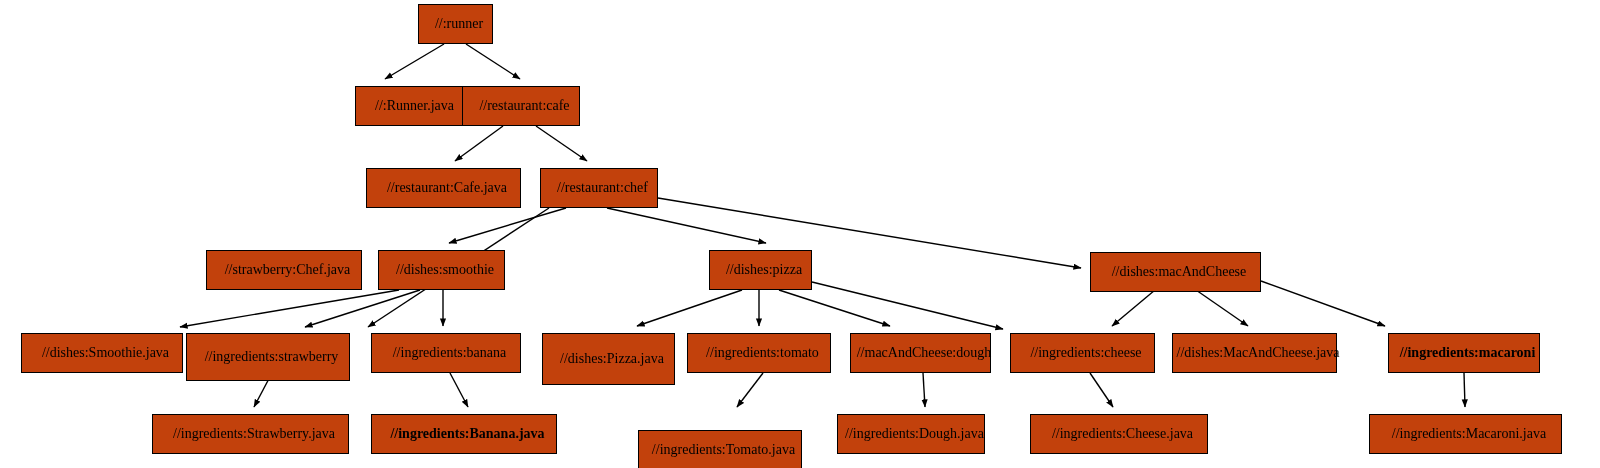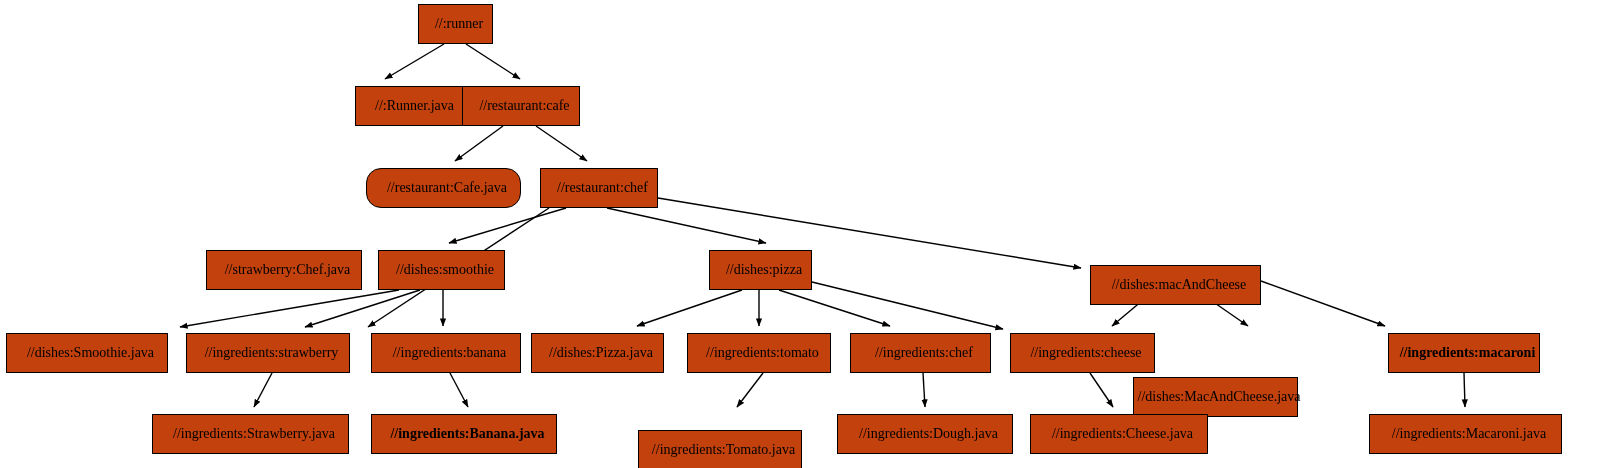--- a/index.html
+++ b/index.html
@@ -90,75 +90,75 @@
   <div id="nodes-group">
       <div class="node" style="left: 418px; top: 4px; width: 75px; height: 40px;">
         <span class="node-label">//:runner</span>
       </div>
       <div class="node" style="left: 335px; top: 86px; width: 112px; height: 40px; margin-left: 20px;">
         <span class="node-label">//:Runner.java</span>
       </div>
       <div class="node" style="left: 462px; top: 86px; width: 118px; height: 40px;">
         <span class="node-label">//restaurant:cafe</span>
       </div>
-      <div class="node" style="left: 366px; top: 168px; width: 155px; height: 40px; border-radius: 15px;">
+      <div class="node" style="left: 366px; top: 168px; width: 155px; height: 40px;">
         <span class="node-label">//restaurant:Cafe.java</span>
       </div>
       <div class="node" style="left: 540px; top: 168px; width: 118px; height: 40px;">
         <span class="node-label">//restaurant:chef</span>
       </div>
       <div class="node" style="left: 206px; top: 250px; width: 156px; height: 40px;">
         <span class="node-label">//strawberry:Chef.java</span>
       </div>
       <div class="node" style="left: 378px; top: 250px; width: 127px; height: 40px;">
         <span class="node-label">//dishes:smoothie</span>
       </div>
       <div class="node" style="left: 709px; top: 250px; width: 103px; height: 40px;">
         <span class="node-label">//dishes:pizza</span>
       </div>
-      <div class="node" style="left: 1090px; top: 265px; width: 171px; height: 40px;">
+      <div class="node" style="left: 1090px; top: 252px; width: 171px; height: 40px;">
         <span class="node-label">//dishes:macAndCheese</span>
       </div>
-      <div class="node" style="left: 6px; top: 333px; width: 162px; height: 40px;">
+      <div class="node" style="left: 21px; top: 333px; width: 162px; height: 40px;">
         <span class="node-label">//dishes:Smoothie.java</span>
       </div>
-      <div class="node" style="left: 186px; top: 333px; width: 164px; height: 40px;">
+      <div class="node" style="left: 186px; top: 333px; width: 164px; height: 48px;">
         <span class="node-label">//ingredients:strawberry</span>
       </div>
       <div class="node" style="left: 371px; top: 333px; width: 150px; height: 40px;">
         <span class="node-label">//ingredients:banana</span>
       </div>
-      <div class="node" style="left: 531px; top: 333px; width: 133px; height: 40px;">
+      <div class="node" style="left: 542px; top: 333px; width: 133px; height: 52px;">
         <span class="node-label">//dishes:Pizza.java</span>
       </div>
       <div class="node" style="left: 687px; top: 333px; width: 144px; height: 40px;">
         <span class="node-label">//ingredients:tomato</span>
       </div>
       <div class="node" style="left: 850px; top: 333px; width: 141px; height: 40px;">
-        <span class="node-label">//ingredients:chef</span>
+        <span class="node-label">//macAndCheese:dough</span>
       </div>
       <div class="node" style="left: 1010px; top: 333px; width: 145px; height: 40px;">
         <span class="node-label">//ingredients:cheese</span>
       </div>
-      <div class="node" style="left: 1133px; top: 333px; width: 165px; height: 40px; margin-top: 44px;">
+      <div class="node" style="left: 1172px; top: 333px; width: 165px; height: 40px;">
         <span class="node-label">//dishes:MacAndCheese.java</span>
       </div>
       <div class="node" style="left: 1388px; top: 333px; width: 152px; height: 40px; font-weight: bold;">
         <span class="node-label">//ingredients:macaroni</span>
       </div>
       <div class="node" style="left: 152px; top: 414px; width: 197px; height: 40px; text-align: center;">
         <span class="node-label">//ingredients:Strawberry.java</span>
       </div>
       <div class="node" style="left: 371px; top: 414px; width: 186px; height: 40px; font-weight: bold;">
         <span class="node-label">//ingredients:Banana.java</span>
       </div>
       <div class="node" style="left: 638px; top: 430px; width: 164px; height: 40px;">
         <span class="node-label">//ingredients:Tomato.java</span>
       </div>
-      <div class="node" style="left: 837px; top: 414px; width: 176px; height: 40px;">
+      <div class="node" style="left: 837px; top: 414px; width: 148px; height: 40px;">
         <span class="node-label">//ingredients:Dough.java</span>
       </div>
       <div class="node" style="left: 1030px; top: 414px; width: 178px; height: 40px;">
         <span class="node-label">//ingredients:Cheese.java</span>
       </div>
       <div class="node" style="left: 1369px; top: 414px; width: 193px; height: 40px;">
         <span class="node-label">//ingredients:Macaroni.java</span>
       </div>
     </div>
 

